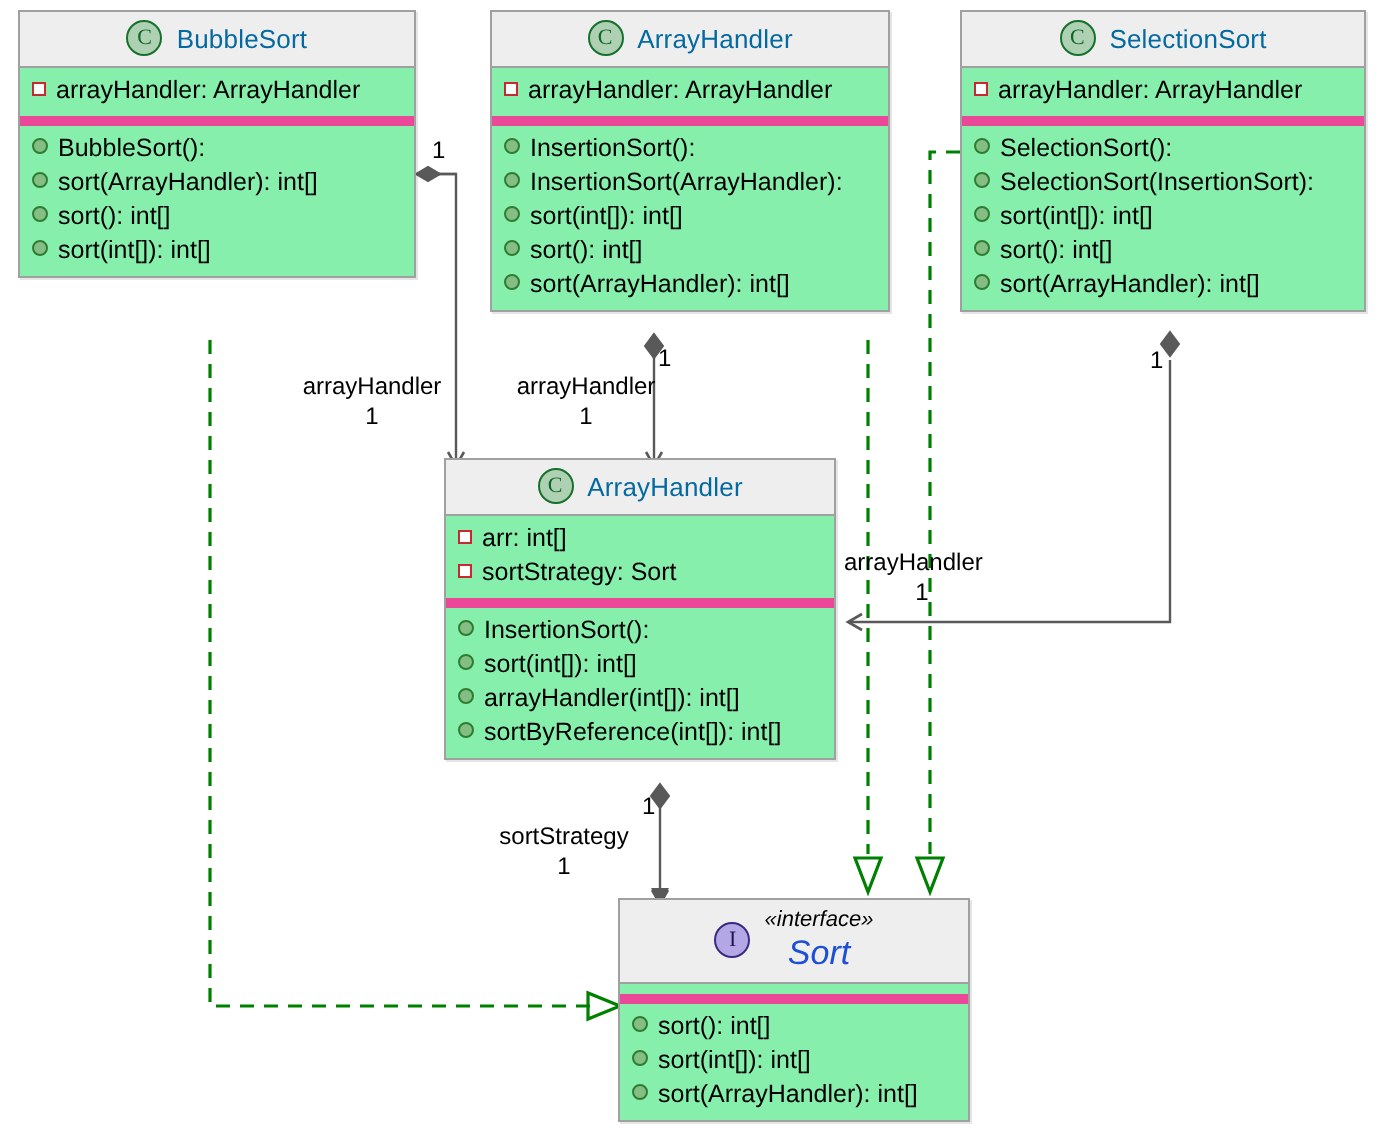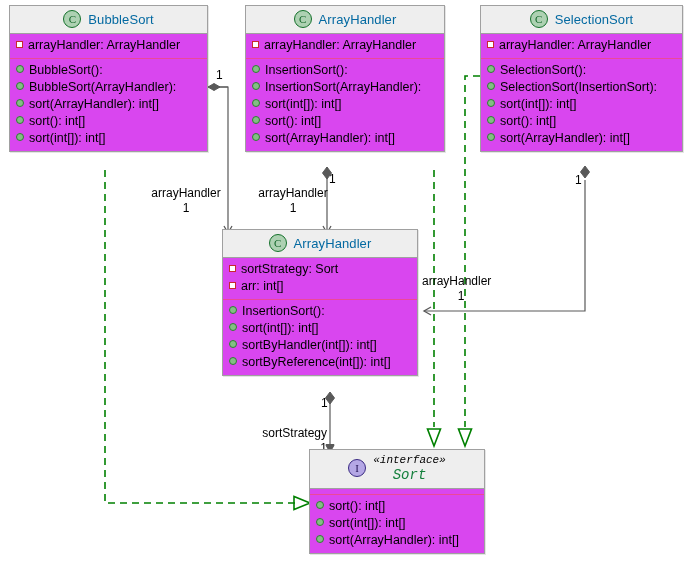--- a/index.html
+++ b/index.html
@@ -54,31 +54,30 @@
   .class-name {
     font-size: 13px;
     color: #0369a1;
     letter-spacing: 0.1px;
   }
   .iface-stack {
     display: inline-flex;
     flex-direction: column;
     align-items: center;
     line-height: 1.15;
-    font-family: Liberation Mono, monospace;
   }
   .stereotype {
     font-size: 11px;
     font-style: italic;
     color: #000000;
   }
   .iface-name {
-    font-size: 14px;
+    font-size: 17px;
     font-style: italic;
-    color: #15803d;
+    color: #1d4ed8;
   }
   
   .badge {
     width: 16px;
     height: 16px;
     border-radius: 50%;
     display: inline-flex;
     align-items: center;
     justify-content: center;
     font-size: 11px;
@@ -91,25 +90,25 @@
     color: #13662A;
     font-family: "Liberation Serif", serif;
   }
   .badge-interface {
     background: #B4A7E5;
     border: 1px solid #3A2A82;
     color: #231354;
     font-family: "Liberation Serif", serif;
   }
   .uml-section {
-    background: #d946ef;
+    background: #86efac;
     padding: 3px 6px 4px 6px;
   }
   .uml-section + .uml-section {
-    border-top: 1px solid #ec4899;
+    border-top: 5px solid #ec4899;
   }
   .uml-section.empty {
     height: 5px;
     padding: 0;
   }
   .member {
     display: flex;
     align-items: baseline;
     gap: 5px;
     font-size: 12.5px;
@@ -214,21 +213,21 @@
   <div class="edge-label center" style="left:248px; top:186px; width:90px;">
     <div>arrayHandler</div>
     <div>1</div>
   </div>
 
   <div class="edge-label" style="left:422px; top:274px; width:100px;">
     <div>arrayHandler</div>
     <div style="text-align:center; width:78px;">1</div>
   </div>
 
-  <div class="edge-label center" style="left:237px; top:426px; width:90px;text-align:right;">
+  <div class="edge-label center" style="left:237px; top:411px; width:90px;">
     <div>sortStrategy</div>
     <div>1</div>
   </div>
 
   <div class="edge-label" style="left:216px; top:68px;">1</div>
 
   <div class="edge-label" style="left:329px; top:172px;">1</div>
 
   <div class="edge-label" style="left:575px; top:173px;">1</div>
 
@@ -247,24 +246,20 @@
         <span>arrayHandler: ArrayHandler</span>
       </div>
     </div>
     <div class="uml-section">
       <div class="member">
         <span class="m-ico"><i class="dot-public"></i></span>
         <span>BubbleSort():</span>
       </div>
       <div class="member">
         <span class="m-ico"><i class="dot-public"></i></span>
-        <span>BubbleSort(ArrayHandler):</span>
-      </div>
-      <div class="member">
-        <span class="m-ico"><i class="dot-public"></i></span>
         <span>sort(ArrayHandler): int[]</span>
       </div>
       <div class="member">
         <span class="m-ico"><i class="dot-public"></i></span>
         <span>sort(): int[]</span>
       </div>
       <div class="member">
         <span class="m-ico"><i class="dot-public"></i></span>
         <span>sort(int[]): int[]</span>
       </div>
@@ -348,39 +343,39 @@
   <div class="uml-class" style="left:222px; top:229px; width:196px;">
     <div class="uml-head">
       <div class="title-row">
         <span class="badge badge-class">C</span>
         <span class="class-name">ArrayHandler</span>
       </div>
     </div>
     <div class="uml-section">
       <div class="member">
         <span class="m-ico"><i class="sq-private"></i></span>
+        <span>arr: int[]</span>
+      </div>
+      <div class="member">
+        <span class="m-ico"><i class="sq-private"></i></span>
         <span>sortStrategy: Sort</span>
       </div>
-      <div class="member">
-        <span class="m-ico"><i class="sq-private"></i></span>
-        <span>arr: int[]</span>
-      </div>
     </div>
     <div class="uml-section">
       <div class="member">
         <span class="m-ico"><i class="dot-public"></i></span>
         <span>InsertionSort():</span>
       </div>
       <div class="member">
         <span class="m-ico"><i class="dot-public"></i></span>
         <span>sort(int[]): int[]</span>
       </div>
       <div class="member">
         <span class="m-ico"><i class="dot-public"></i></span>
-        <span>sortByHandler(int[]): int[]</span>
+        <span>arrayHandler(int[]): int[]</span>
       </div>
       <div class="member">
         <span class="m-ico"><i class="dot-public"></i></span>
         <span>sortByReference(int[]): int[]</span>
       </div>
     </div>
   </div>
 
   <div class="uml-class" style="left:309px; top:449px; width:176px;">
     <div class="uml-head">

